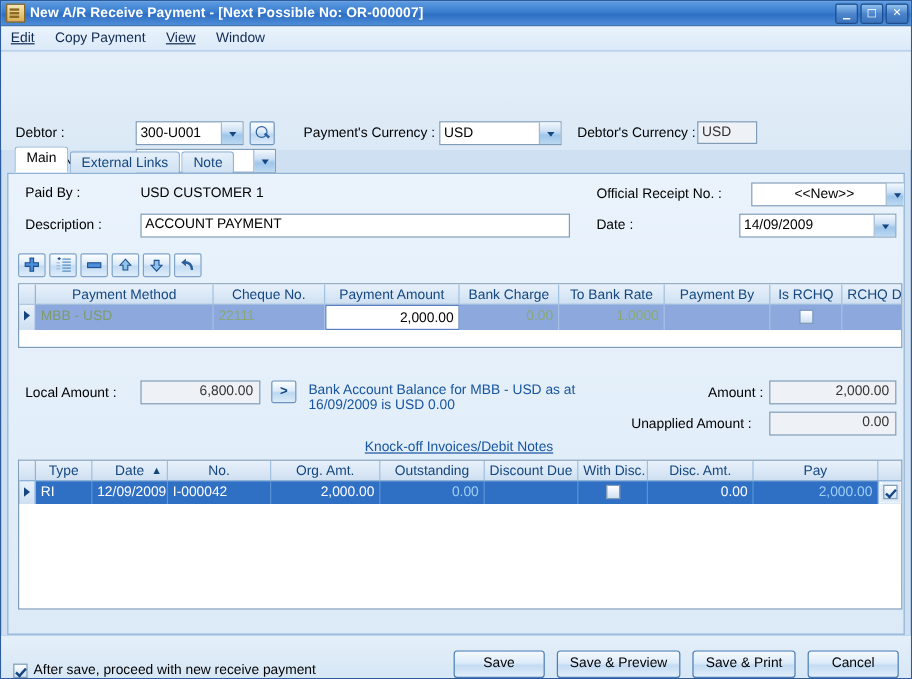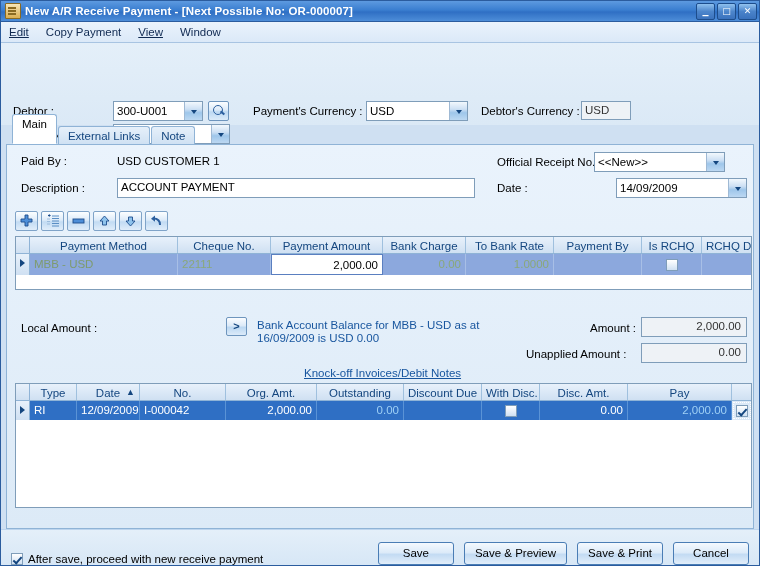--- a/index.html
+++ b/index.html
@@ -224,21 +224,21 @@
     border-radius: 3px 3px 0 0;
     background: linear-gradient(to bottom, #e6f0fa, #cfe1f3);
     color: #14467f;
     margin-right: 1px;
     cursor: default;
     white-space: nowrap;
   }
   .tab.active {
     background: #ffffff;
     color: #000;
-    height: 30px;
+    height: 22px;
     line-height: 17px;
     border-bottom: 1px solid #fff;
   }
   .tabpanel {
     flex: 1 1 auto;
     border: 1px solid #8fb3d6;
     background: linear-gradient(to bottom, #eaf3fc 0%, #dceaf7 100%);
     position: relative;
     min-height: 0;
     overflow: hidden;
@@ -490,21 +490,21 @@
 
     <div class="tabpanel">
 
       <div class="fld-label" style="left:14px; top:10px;">Paid By :</div>
       <div class="fld-label" style="left:110px; top:10px;">USD CUSTOMER 1</div>
 
       <div class="fld-label" style="left:14px; top:37px;">Description :</div>
       <div class="inp" style="left:110px; top:33px; width:358px; height:20px;">ACCOUNT PAYMENT</div>
 
       <div class="fld-label" style="left:490px; top:11px;">Official Receipt No. :</div>
-      <div class="combo" style="left:587px; top:7px; width:131px;">
+      <div class="combo" style="left:619px; top:7px; width:131px;padding-left:32px;">
         <div class="cval">&lt;&lt;New&gt;&gt;</div>
         <div class="carrow"></div>
       </div>
 
       <div class="fld-label" style="left:490px; top:37px;">Date :</div>
       <div class="combo" style="left:609px; top:33px; width:131px;">
         <div class="cval">14/09/2009</div>
         <div class="carrow"></div>
       </div>
 
@@ -565,20 +565,21 @@
           <div class="gcell lit r" style="width:88px; line-height:19px;">1.0000</div>
           <div class="gcell" style="width:88px; line-height:19px;"></div>
           <div class="gcell c" style="width:60px; line-height:19px;">
             <span class="chkbox"></span>
           </div>
           <div class="gcell" style="width:62px; border-right:none; line-height:19px;"></div>
         </div>
       </div>
 
       <div class="sumlabel" style="left:14px; top:177px;">Local Amount :</div>
+      <div class="inp ro num" style="left:110px; top:172px; width:100px; height:20px;">6,800.00</div>
       <div class="gtbtn" style="left:219px; top:172px;">&gt;</div>
       <div class="balmsg" style="left:250px; top:174px;">Bank Account Balance for MBB - USD as at 16/09/2009 is USD 0.00</div>
 
       <div class="sumlabel" style="left:583px; top:177px;">Amount :</div>
       <div class="inp ro num" style="left:634px; top:172px; width:106px; height:20px;">2,000.00</div>
 
       <div class="sumlabel" style="left:519px; top:203px;">Unapplied Amount :</div>
       <div class="inp ro num" style="left:634px; top:198px; width:106px; height:20px;">0.00</div>
 
       <div class="knocklink" style="left:297px; top:222px;">Knock-off Invoices/Debit Notes</div>

